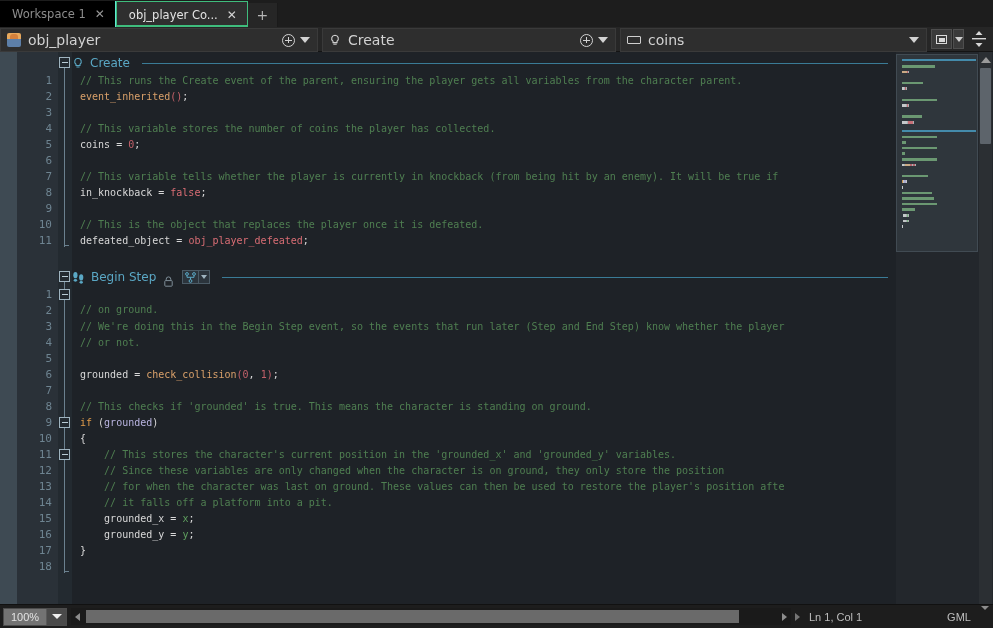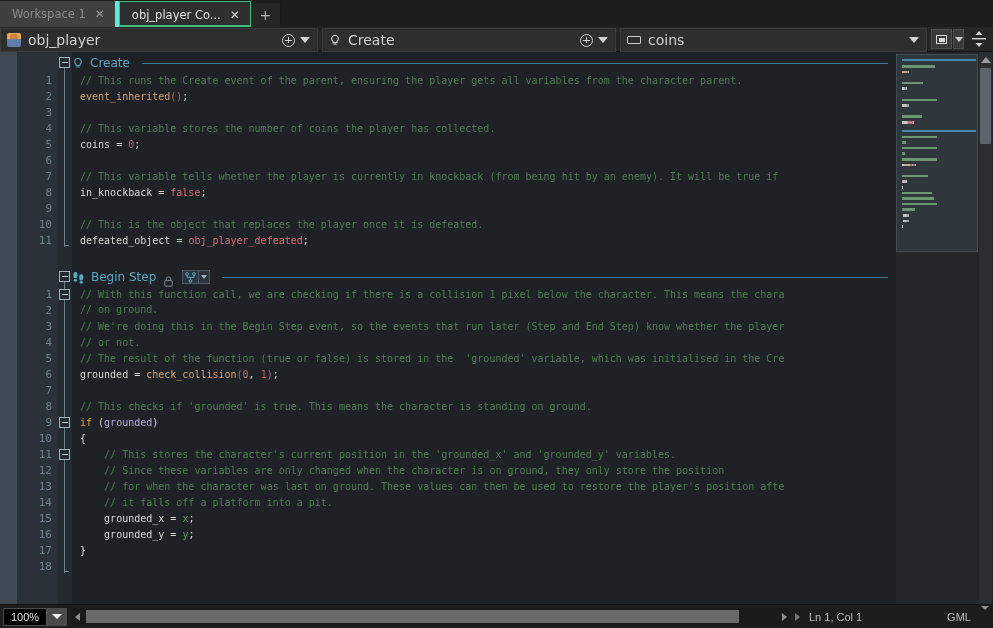--- a/index.html
+++ b/index.html
@@ -12,21 +12,21 @@
   #app { position: relative; width: 993px; height: 628px; background: #212121; }
 
   
   #tabbar {
     position: absolute; left: 0; top: 0; width: 993px; height: 27px;
     background: #1d1d1d; display: flex; align-items: flex-end;
   }
   .tab {
     height: 26px; display: flex; align-items: center; gap: 8px;
     padding: 0 9px 0 12px; font-size: 11.5px; color: #8c8c8c;
-    background: #404040; border-right: 4px solid #5eead4; position: relative;
+    background: #000000; border-right: 1px solid #5eead4; position: relative;
     cursor: default; white-space: nowrap;
   }
   .tab.active { background: #2f2f2f; color: #e3e3e3; margin-top: 44px; }
   .tab.active::after {
     content: ""; position: absolute; left: 0; right: 0; bottom: 0;
     height: 2px; background: #3fbd7d;
   }
   .tab.active { border-left: 1px solid #3fbd7d; border-right: 1px solid #3fbd7d; border-top: 1px solid #3fbd7d; }
   .tab-close {
     font-size: 12px; color: #9a9a9a; line-height: 1; width: 12px; text-align: center;
@@ -195,21 +195,21 @@
   .tri-up { width:0;height:0;border-left:5px solid transparent;border-right:5px solid transparent;border-bottom:6px solid #9a9a9a;}
 
   
   #statusbar {
     position: absolute; left: 0; bottom: 0; width: 993px; height: 24px;
     background: #1d1d1d; display: flex; align-items: center;
     border-top: 1px solid #111;
   }
   #zoombox {
     display: flex; align-items: center; height: 18px; margin-left: 3px;
-    background: #000000; border: 1px solid #4c4c4c;
+    background: #737373; border: 1px solid #4c4c4c;
   }
   #zoomval {
     font-size: 11px; color: #e2e2e2; padding: 0 7px; font-family: "Liberation Sans", sans-serif;
   }
   #zoomcaret {
     width: 20px; height: 16px; background: #4a4a4a; border-left: 1px solid #5a5a5a;
     display: flex; align-items: center; justify-content: center;
   }
   .caret-wh { width:0;height:0;border-left:5px solid transparent;border-right:5px solid transparent;border-top:5px solid #f0f0f0; }
   #hscroll {
@@ -341,25 +341,23 @@
         <div class="cline" style="top: 37px;"><span class="fn">event_inherited</span><span class="pn">()</span><span class="op">;</span></div>
         <div class="cline" style="top: 53px;"></div>
         <div class="cline" style="top: 69px;"><span class="cm">// This variable stores the number of coins the player has collected.</span></div>
         <div class="cline" style="top: 85px;"><span class="var">coins</span><span class="op"> = </span><span class="num">0</span><span class="op">;</span></div>
         <div class="cline" style="top: 101px;"></div>
         <div class="cline" style="top: 117px;"><span class="cm">// This variable tells whether the player is currently in knockback (from being hit by an enemy). It will be true if</span></div>
         <div class="cline" style="top: 133px; text-align: right;"><span class="var">in_knockback</span><span class="op"> = </span><span class="asset">false</span><span class="op">;</span></div>
         <div class="cline" style="top: 149px;"></div>
         <div class="cline" style="top: 165px;"><span class="cm">// This is the object that replaces the player once it is defeated.</span></div>
         <div class="cline" style="top: 181px;"><span class="var">defeated_object</span><span class="op"> = </span><span class="asset">obj_player_defeated</span><span class="op">;</span></div>
-        <div class="cline" style="top: 235px;"><span class="cm">// With this function call, we are checking if there is a collision 1 pixel below the character. This means the chara</span></div>
         <div class="cline" style="top: 250px; text-align: center;"><span class="cm">// on ground.</span></div>
         <div class="cline" style="top: 267px;"><span class="cm">// We're doing this in the Begin Step event, so the events that run later (Step and End Step) know whether the player</span></div>
         <div class="cline" style="top: 283px;"><span class="cm">// or not.</span></div>
-        <div class="cline" style="top: 299px;"><span class="cm">// The result of the function (true or false) is stored in the  'grounded' variable, which was initialised in the Cre</span></div>
         <div class="cline" style="top: 315px;"><span class="var">grounded</span><span class="op"> = </span><span class="fn">check_collision</span><span class="pn">(</span><span class="num">0</span><span class="op">, </span><span class="num">1</span><span class="pn">)</span><span class="op">;</span></div>
         <div class="cline" style="top: 331px;"></div>
         <div class="cline" style="top: 347px;"><span class="cm">// This checks if 'grounded' is true. This means the character is standing on ground.</span></div>
         <div class="cline" style="top: 363px;"><span class="kw">if</span><span class="br"> (</span><span class="lv">grounded</span><span class="br">)</span></div>
         <div class="cline" style="top: 379px;"><span class="br">{</span></div>
         <div class="cline" style="top: 395px;"><span class="cm">    // This stores the character's current position in the 'grounded_x' and 'grounded_y' variables.</span></div>
         <div class="cline" style="top: 411px;"><span class="cm">    // Since these variables are only changed when the character is on ground, they only store the position</span></div>
         <div class="cline" style="top: 427px;"><span class="cm">    // for when the character was last on ground. These values can then be used to restore the player's position afte</span></div>
         <div class="cline" style="top: 443px;"><span class="cm">    // it falls off a platform into a pit.</span></div>
         <div class="cline" style="top: 459px;"><span class="op">    </span><span class="var">grounded_x</span><span class="op"> = </span><span class="bi">x</span><span class="op">;</span></div>

